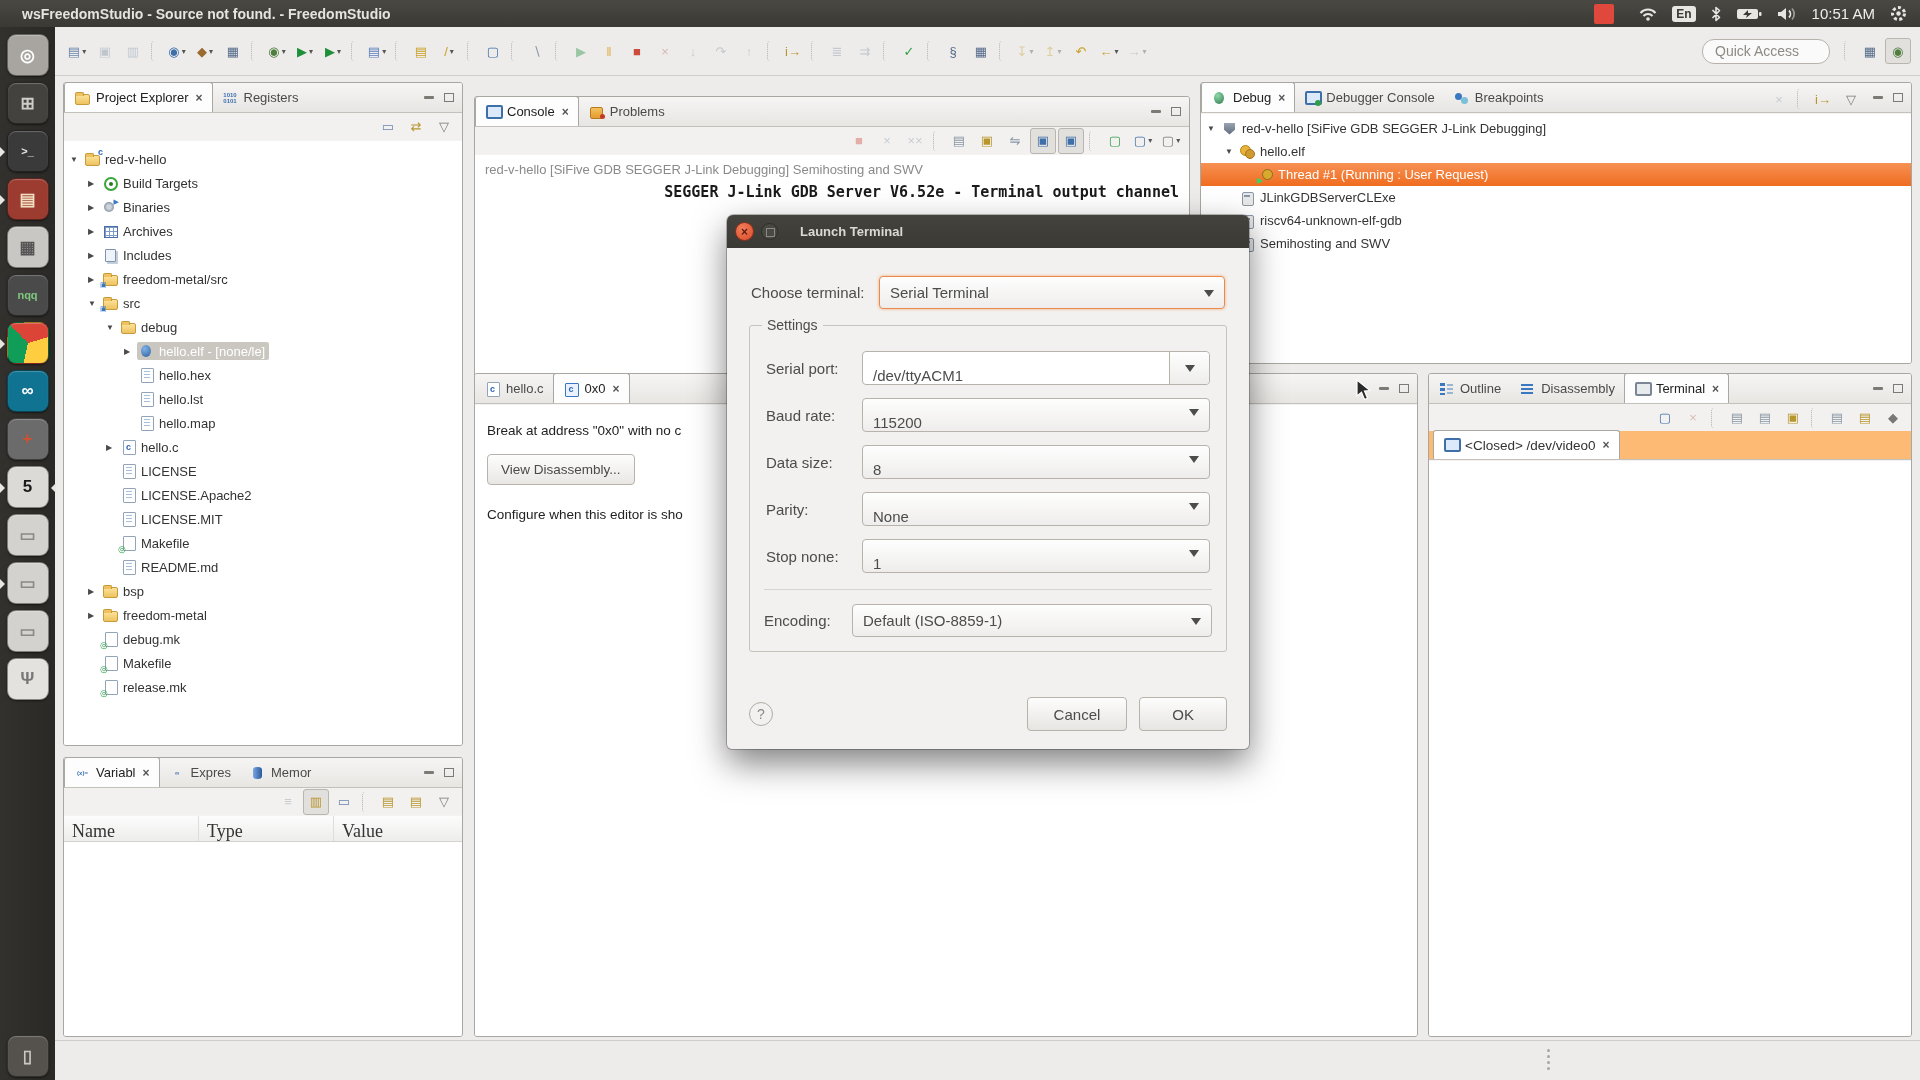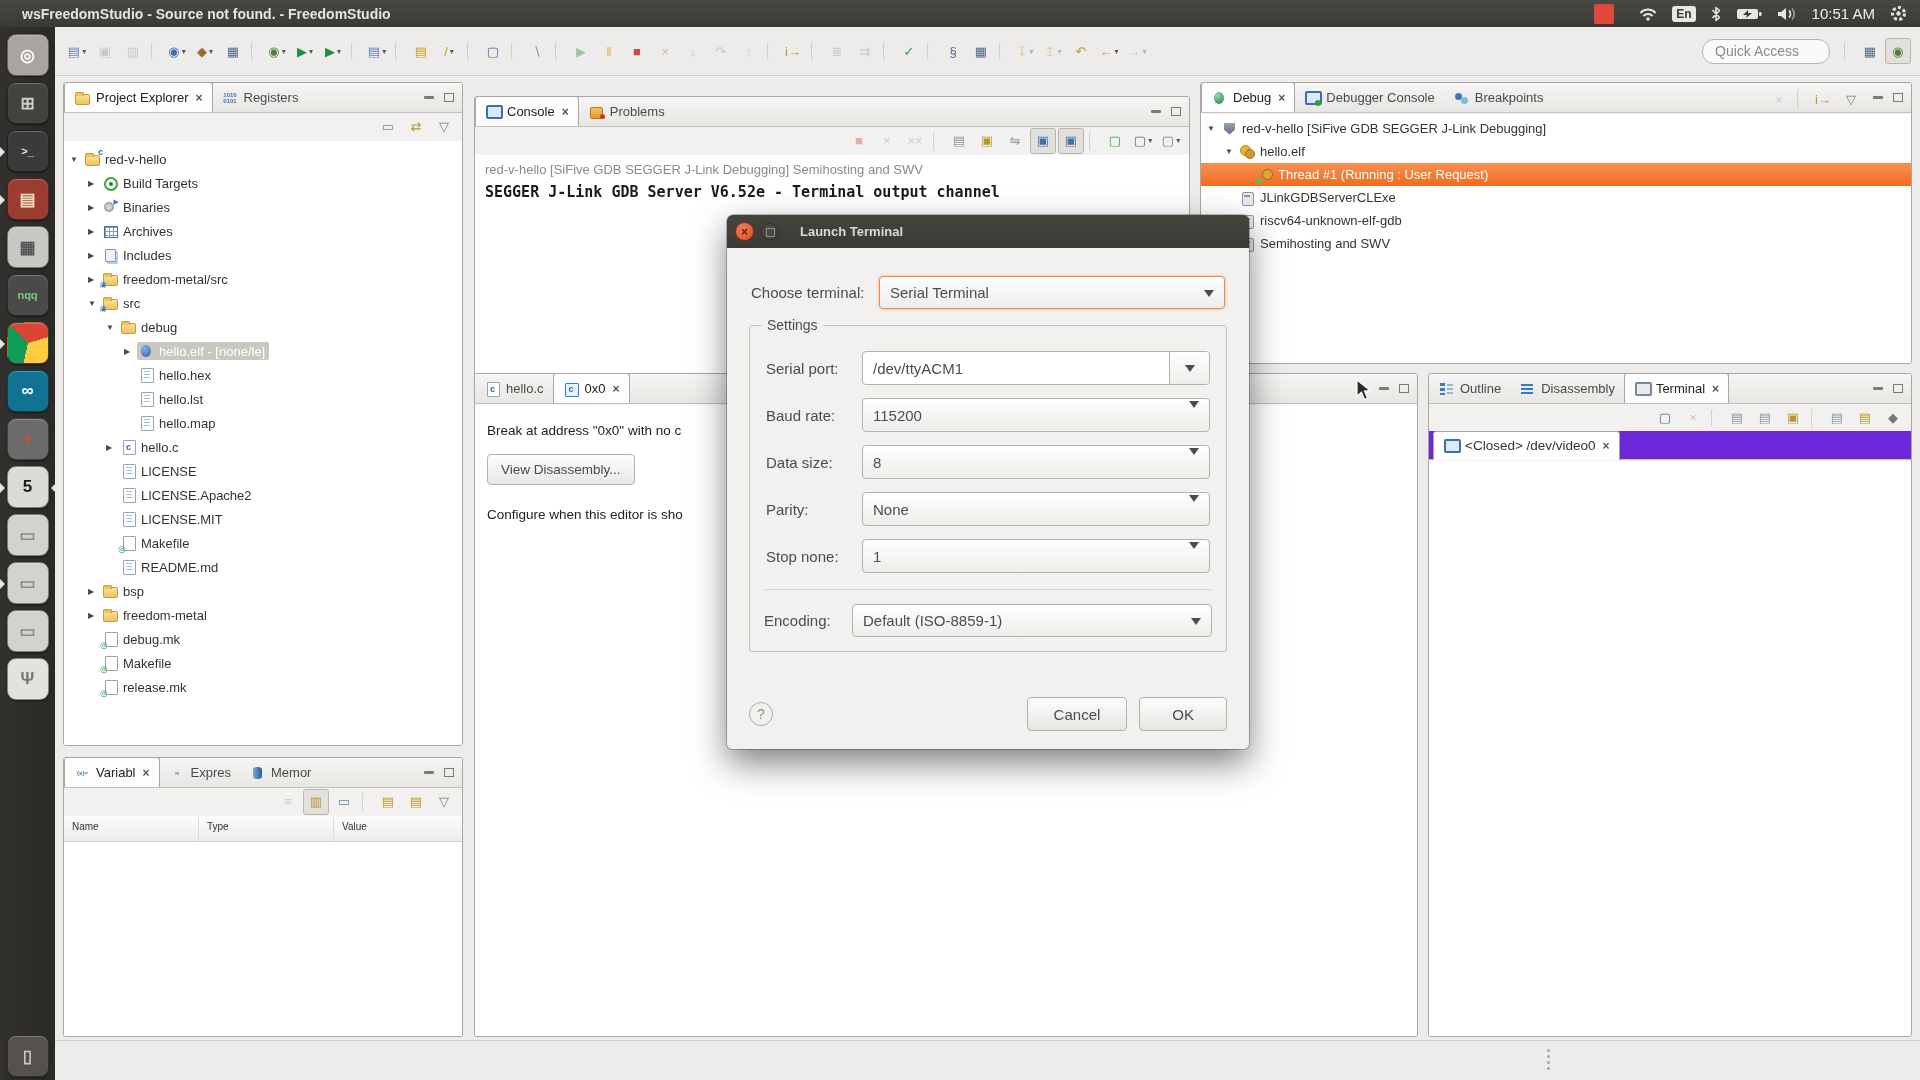--- a/index.html
+++ b/index.html
@@ -160,37 +160,37 @@
     background:repeating-linear-gradient(#9ab4d4 0 2px,transparent 2px 4px); }
   .ic-disasm::before { content:""; position:absolute; left:2px; top:3px; width:12px; height:10px;
     background:repeating-linear-gradient(#3a78c2 0 2px,transparent 2px 4px); }
   .ic-memory::before { content:""; position:absolute; left:4px; top:2px; width:9px; height:12px;
     background:linear-gradient(90deg,#7aa6e0,#2a5a9e); border-radius:4px/3px; }
   .ic-txt .tg { font-size:6px; line-height:6px; color:#3a6fb0; font-weight:bold; white-space:pre; }
 
   
   .con-head { color:#8a8a8a; font-size:13px; padding:7px 10px 2px; }
   .con-out { font-family:"DejaVu Sans Mono", monospace; font-size:15px; font-weight:bold;
-    color:#1a1a1a; padding:4px 10px; }
+    color:#1a1a1a; padding:4px 10px;text-align:right; }
 
   
   .ed-msg { font-size:13.5px; color:#222; padding:18px 12px 0; }
   .ed-btn { display:inline-block; margin:16px 12px 0; padding:7px 13px;
     background:linear-gradient(#fdfdfd,#e9e7e4); border:1px solid #b7b3ab; border-radius:4px;
     color:#4a4a4a; font-size:13.5px; }
   .ed-note { font-size:13.5px; color:#222; padding:22px 12px 0; }
 
   
   .vcols { display:flex; height:26px; background:linear-gradient(#fcfcfc,#ededec);
     border-bottom:1px solid #d5d2cd; }
-  .vcol { width:135px; padding:5px 8px; border-right:1px solid #ddd; font-size:10px; color:#333; }
+  .vcol { width:135px; padding:5px 8px; border-right:1px solid #ddd; font-size:18px; color:#333;font-family:Liberation Serif, serif; }
   .vcol:last-child { flex:1; border-right:none; }
 
   
-  .inner-tabrow { height:29px; display:flex; align-items:center; background:#6d28d9;
+  .inner-tabrow { height:29px; display:flex; align-items:flex-end; background:#fdba74;
     border-bottom:1px solid #c4c1bc; }
   .inner-tab { height:29px; background:#fff; border:1px solid #a9a7a2; border-bottom:none;
     border-radius:3px 3px 0 0; display:flex; align-items:center; gap:5px; padding:0 9px;
     margin-left:4px; font-size:13.5px; color:#333; }
 
   
   .statusbar { position:absolute; left:0; bottom:0; width:100%; height:40px;
     background:#edeceb; border-top:1px solid #cfcdc9; }
   .sash-dots { position:absolute; width:3px; height:22px; display:flex; flex-direction:column;
     gap:3px; }
@@ -221,21 +221,21 @@
   .combo .cval { flex:1; font-size:15px; color:#4c4c4c; }
   .carrow { width:0; height:0; border:5px solid transparent; border-top:7px solid #4c4c4c;
     margin-top:6px; }
   .combo.focused { border-color:#e98a4e; box-shadow:0 0 3px rgba(243,135,60,.7); }
   .group { border:1px solid #c6c3bd; border-radius:3px; padding:12px 14px 14px; position:relative;
     margin-top:10px; }
   .group-label { position:absolute; top:-9px; left:12px; background:#f2f1ef; padding:0 5px;
     font-size:14px; color:#4c4c4c; }
   .frow { display:flex; align-items:center; margin:13px 2px; }
   .frow .dlabel { width:96px; flex:none; }
-  .frow .combo { height:34px; }
+  .frow .combo { height:34px;align-items:flex-end; }
   .frow.editable .combo { padding:0; background:#fff; }
   .frow.editable .cval { padding:0 10px; }
   .frow.editable .cbtn { width:40px; height:100%; border-left:1px solid #b7b3ab;
     background:linear-gradient(#fefefe,#eeedeb); border-radius:0 4px 4px 0; display:flex;
     align-items:center; justify-content:center; }
   .gsep { border:none; border-top:1px solid #d8d5d0; margin:16px 0 14px; }
   .enc-row { display:flex; align-items:center; }
   .enc-row .dlabel { width:88px; flex:none; }
   .dlg-footer { display:flex; align-items:center; position:absolute; left:22px; right:22px;
     bottom:18px; }

